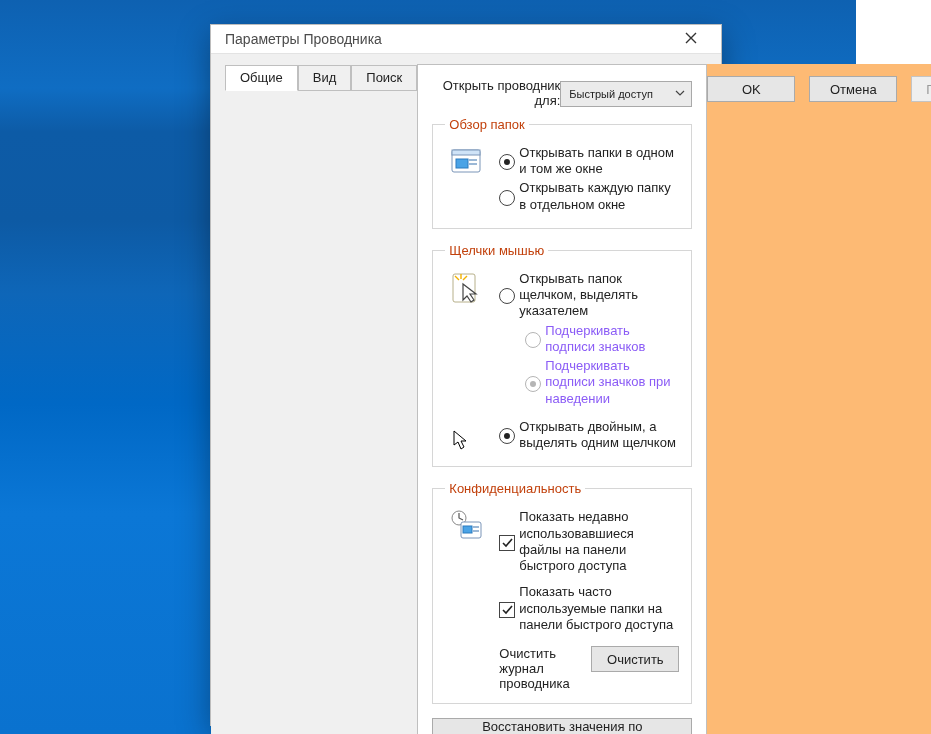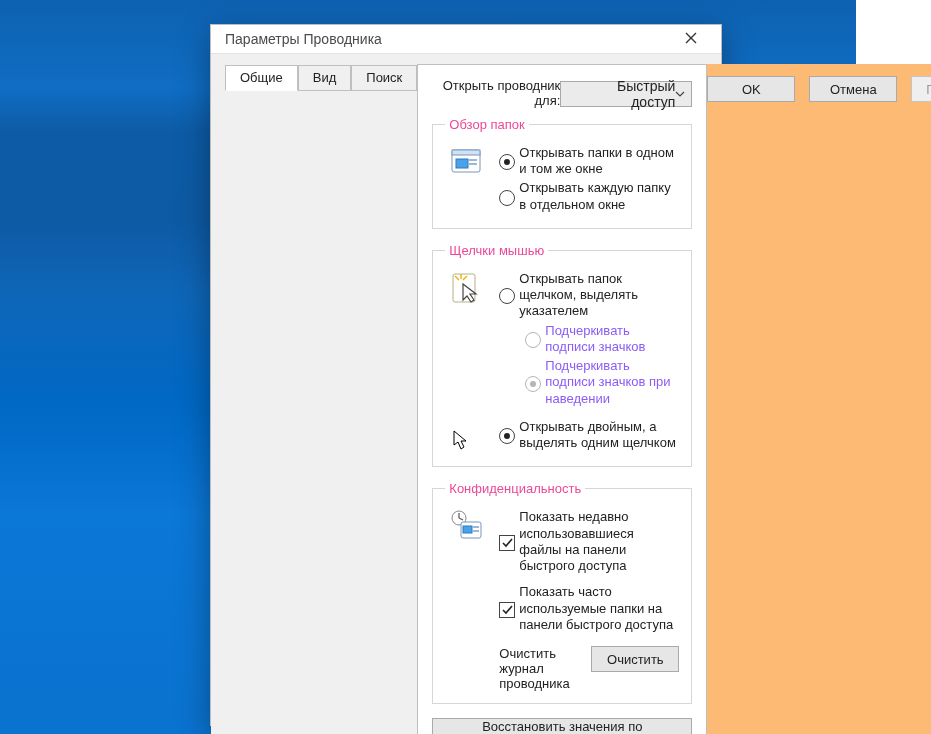--- a/index.html
+++ b/index.html
@@ -106,33 +106,33 @@
   }
   .combo {
     flex: 1;
     height: 24px;
     border: 1px solid #a9a9a9;
     background: #ebebeb;
     display: flex;
     align-items: center;
     padding: 0 6px 0 8px;
     justify-content: space-between;
-    font-size: 14px;
+    font-size: 11px;
   }
   .combo svg { width: 10px; height: 10px; }
 
   fieldset.group {
     border: 1px solid #d6d6d6;
     margin: 4px 0 14px 0;
     padding: 10px 12px 12px 12px;
   }
   fieldset.group > legend {
     padding: 0 4px;
     font-size: 13px;
-    color: #ec4899;
+    color: #c2410c;
   }
 
   .grp-body {
     display: flex;
     gap: 10px;
   }
   .grp-icon {
     width: 44px;
     display: flex;
     align-items: flex-start;

